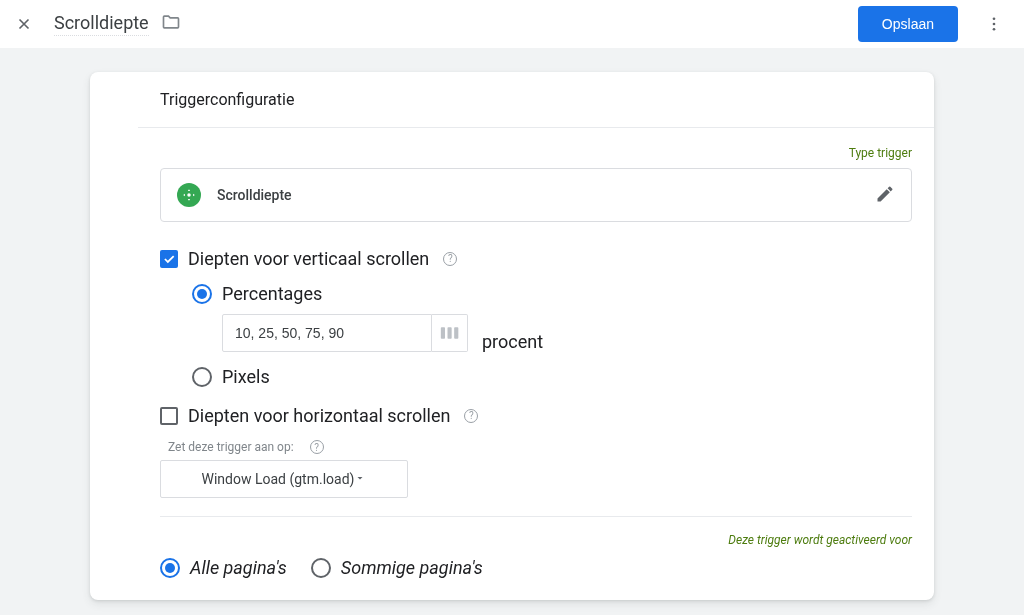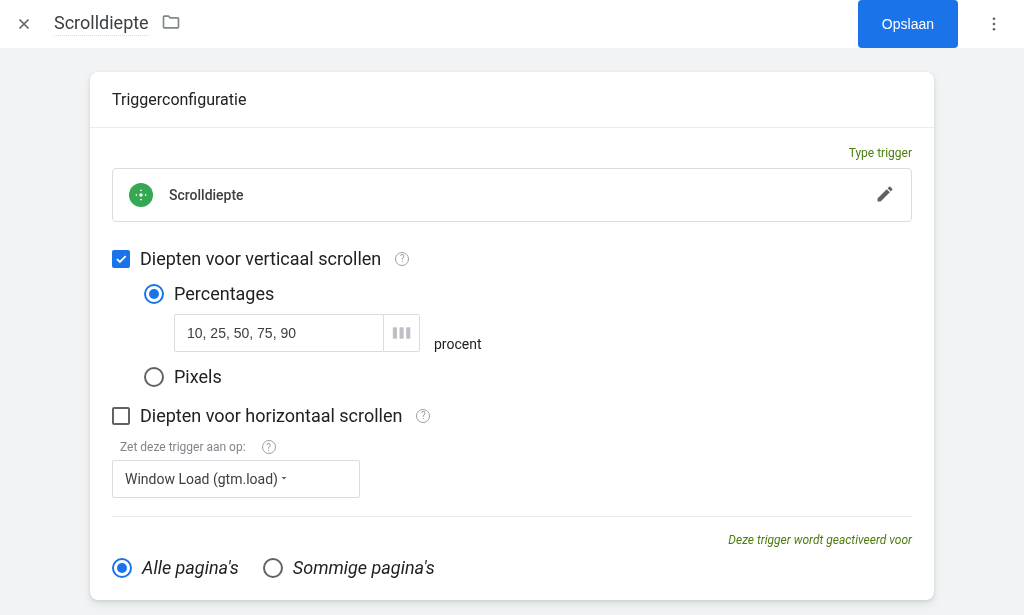--- a/index.html
+++ b/index.html
@@ -39,39 +39,40 @@
     }
     .folder-icon {
       color:#80868b;
     }
     .spacer{flex:1;}
     .save-btn{
       background:#1a73e8;
       color:#fff;
       border:none;
       padding:4px 24px;
-      height:48px;
+      height:36px;
       border-radius:4px;
       font-size:14px;
       font-weight:500;
       cursor:pointer;
     }
     .more-btn{
       width:36px;height:36px;
       display:flex;align-items:center;justify-content:center;
       color:#5f6368;
       cursor:pointer;
     }
     .card{
       margin: 24px auto 0;
       width: 844px;
       background:#fff;
       border-radius:8px;
       box-shadow: 0 1px 3px rgba(60,64,67,.15), 0 4px 8px rgba(60,64,67,.1);
       overflow:hidden;
+      padding-left:48px;
     }
     .card-header{
       padding:18px 22px;
       font-size:16px;
       font-weight:400;
       color:#202124;
       border-bottom:1px solid #e8eaed;
     }
     .card-body{
       padding: 18px 22px 22px;
@@ -155,31 +156,31 @@
       border:1px solid #dadce0;
       border-left:none;
       height:38px;width:36px;
       background:#fff;
       display:flex;align-items:center;justify-content:center;
       cursor:pointer;
       margin-left:-10px;
       color:#bdc1c6;
       border-radius:0 2px 2px 0;
     }
-    .unit-label{font-size:14px;color:#202124;margin-left:4px;}
+    .unit-label{font-size:18px;color:#202124;margin-left:4px;}
     .select-row{
       display:flex;align-items:center;gap:12px;
       font-size:12px;color:#80868b;margin:12px 8px 6px;
     }
     .select{
       border:1px solid #dadce0;
       height:38px;
       width:248px;
       padding:0 12px;
-      display:flex;align-items:center;justify-content:flex-start;
+      display:flex;align-items:center;justify-content:center;
       font-size:14px;color:#3c4043;
       cursor:pointer;
       border-radius:2px;
     }
     .select .arrow{color:#5f6368;}
     .activation-section{
       border-top:1px solid #e8eaed;
       margin-top:18px;padding-top:16px;font-style:italic;
     }
     .activation-radios{

